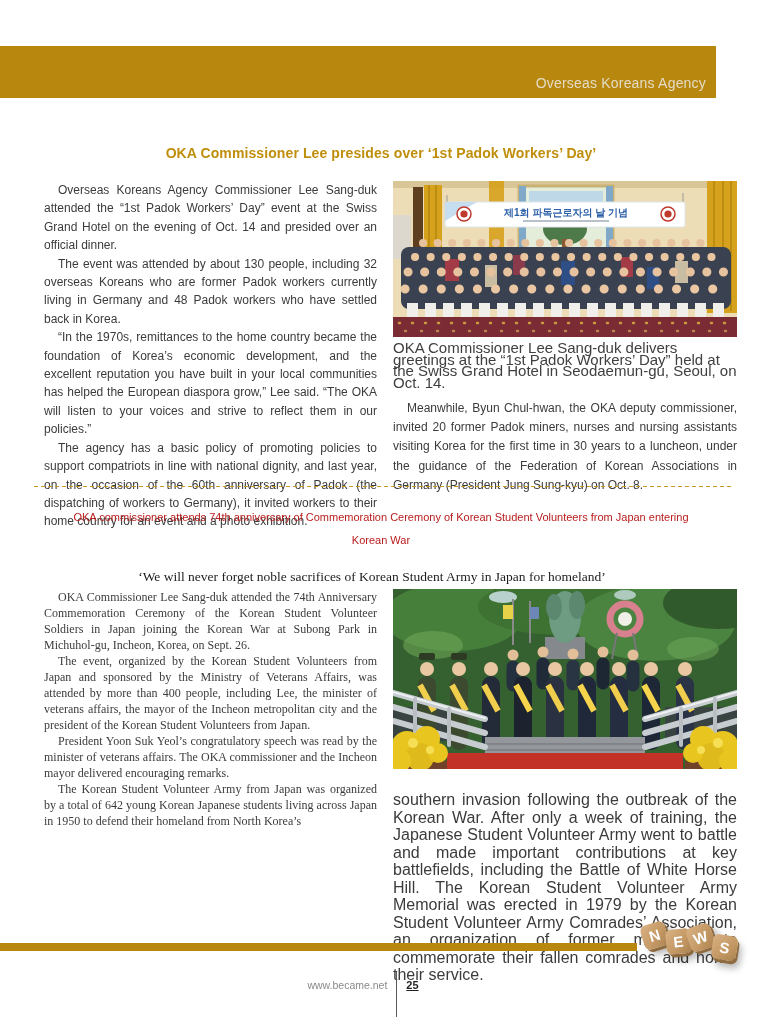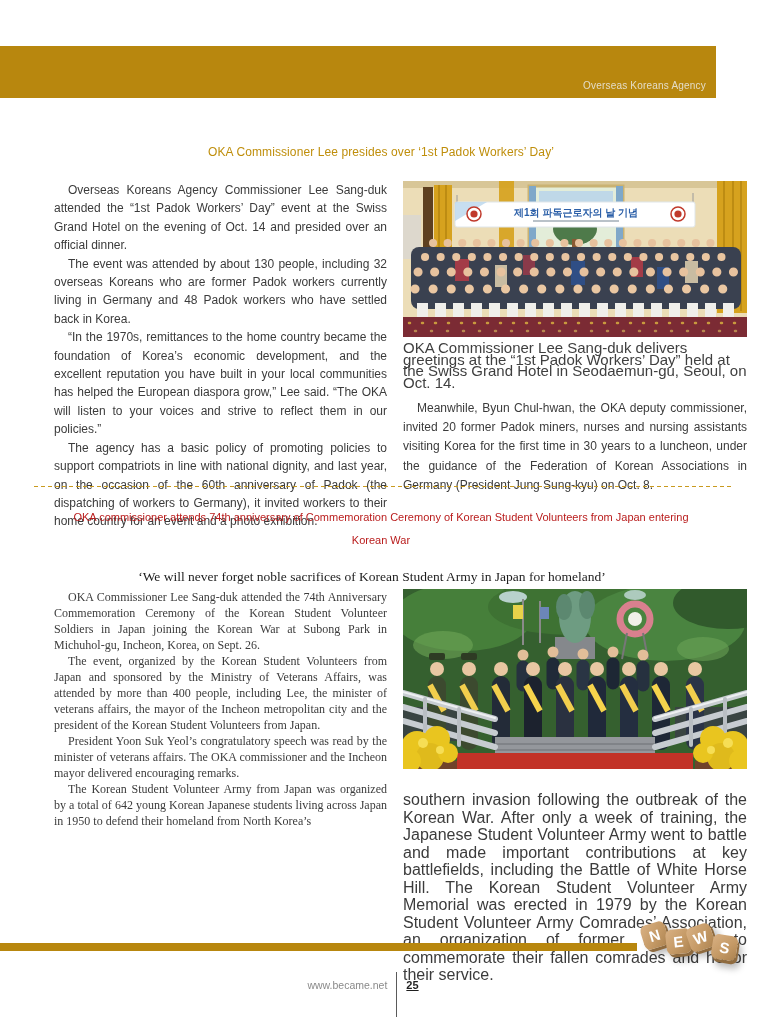--- a/index.html
+++ b/index.html
@@ -3,33 +3,33 @@
 <meta charset="utf-8">
 <style>
   html,body{margin:0;padding:0;background:#ffffff;}
   .page{position:relative;width:762px;height:1020px;background:#fff;overflow:hidden;
         font-family:"Liberation Sans", sans-serif;color:#3b3b3b;}
 
   
   .band{position:absolute;top:46px;left:0;width:716px;height:52px;background:#b8870e;
         display:flex;align-items:flex-end;justify-content:flex-end;box-sizing:border-box;
         padding:0 10px 7px 0;}
-  .band span{color:#e4dcc6;font-size:10px;letter-spacing:.2px;}
+  .band span{color:#e4dcc6;font-size:14px;letter-spacing:.2px;}
 
   
   .h1a{position:absolute;top:145px;left:0;width:762px;text-align:center;
-       color:#bf8e0b;font-size:12px;font-weight:normal;letter-spacing:.1px;}
+       color:#bf8e0b;font-size:14px;font-weight:bold;letter-spacing:.1px;}
   .h2a{position:absolute;top:506px;left:0;width:762px;text-align:center;}
   .h2a .inner{display:inline-block;max-width:632px;color:#b91c1c;font-size:11px;
        font-weight:normal;line-height:22.5px;}
   .sub2{position:absolute;top:569px;left:0;width:744px;text-align:center;
         font-family:"Liberation Serif", serif;font-size:13.5px;color:#1c1c1c;}
 
   
-  .cols{position:absolute;left:44px;width:693px;display:flex;gap:16px;margin-left:10px;}
+  .cols{position:absolute;left:44px;width:693px;display:flex;gap:16px;}
   .cols1{top:181px;}
   .cols2{top:589px;}
   .colL{width:333px;}
   .colR{width:344px;}
   .body p{margin:0;font-size:12px;text-align:justify;text-indent:14px;color:#3b3b3b;}
   .cols1 .body p{line-height:18.4px;}
   .cols2 .body p{line-height:16px;font-family:Liberation Serif, serif;}
   .caption{margin-top:5px;font-size:15px;line-height:11.5px;color:#3f3f3f;text-align:left;}
   .sidepara1{margin-top:11px;font-size:12px;line-height:19.2px;text-align:justify;text-indent:14px;}
   .sidepara2{margin-top:22px;font-size:16px;line-height:17.5px;text-align:justify;text-indent:0;}

